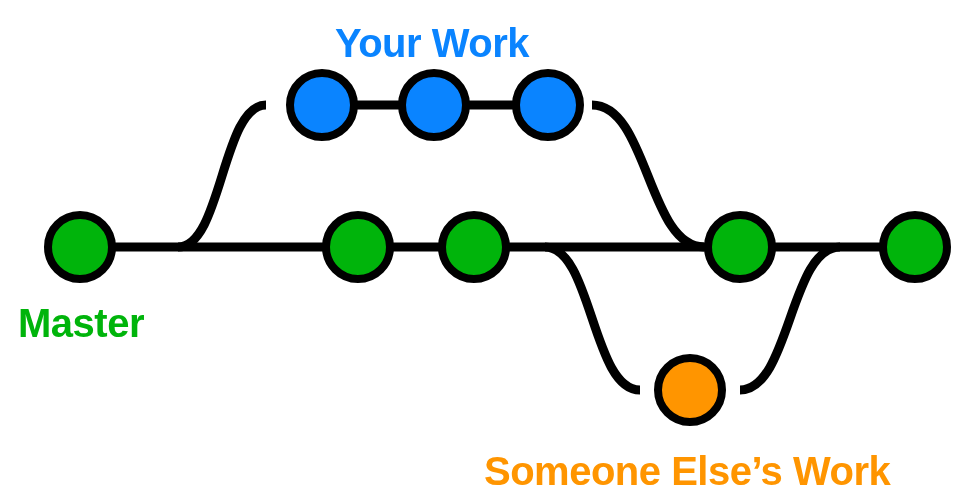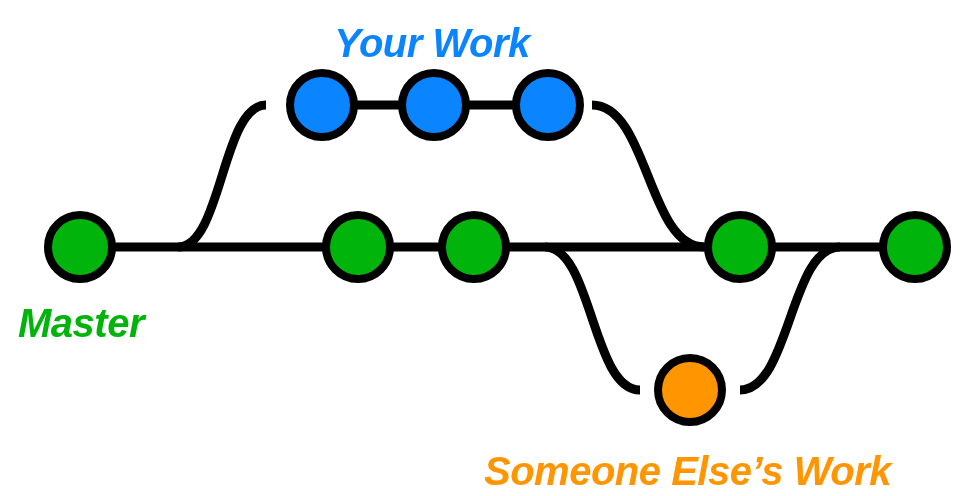--- a/index.html
+++ b/index.html
@@ -12,21 +12,20 @@
     width: 968px;
     height: 496px;
     overflow: hidden;
     font-family: "Liberation Sans", "DejaVu Sans", sans-serif;
   }
   #diagram-root {
     position: relative;
     width: 796px;
     height: 496px;
     background: #ffffff;
-    font-style: italic;
   }
   #git-svg {
     display: block;
     width: 968px;
     height: 496px;
   }
   .branch-line {
     fill: none;
     stroke: #000000;
     stroke-width: 9;

